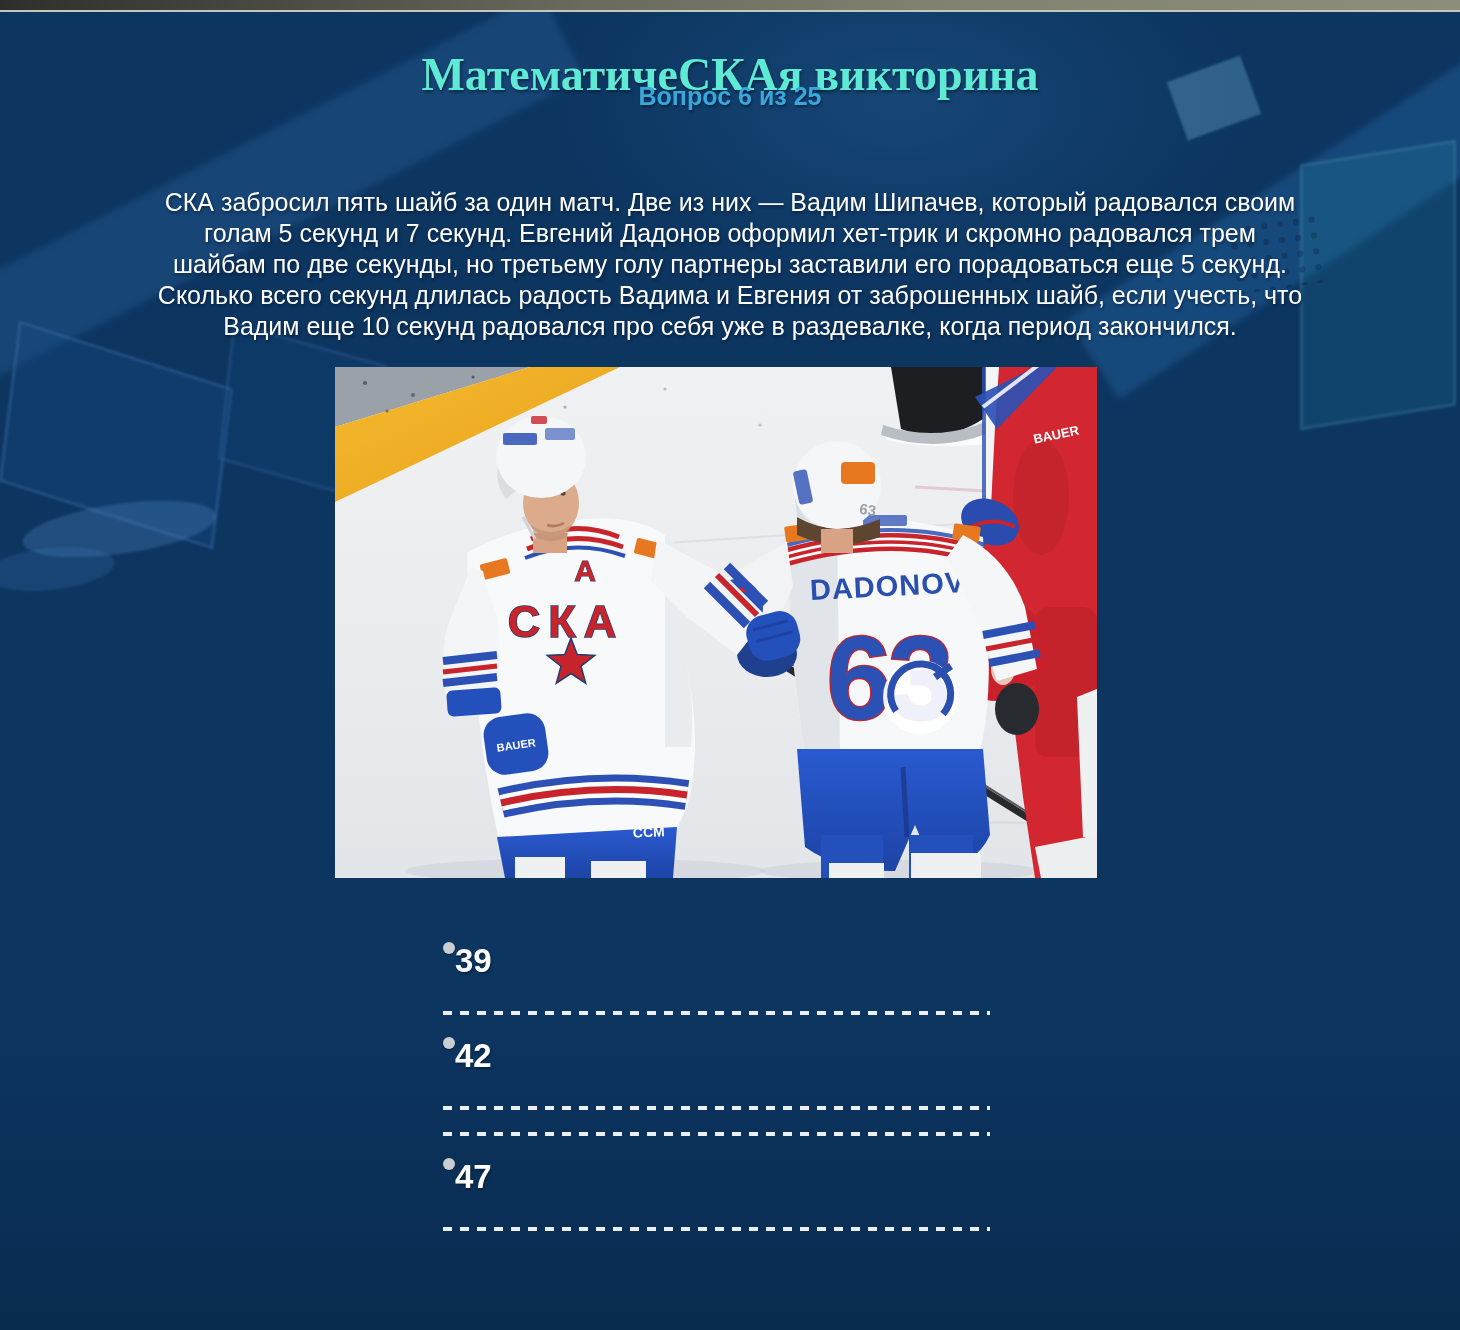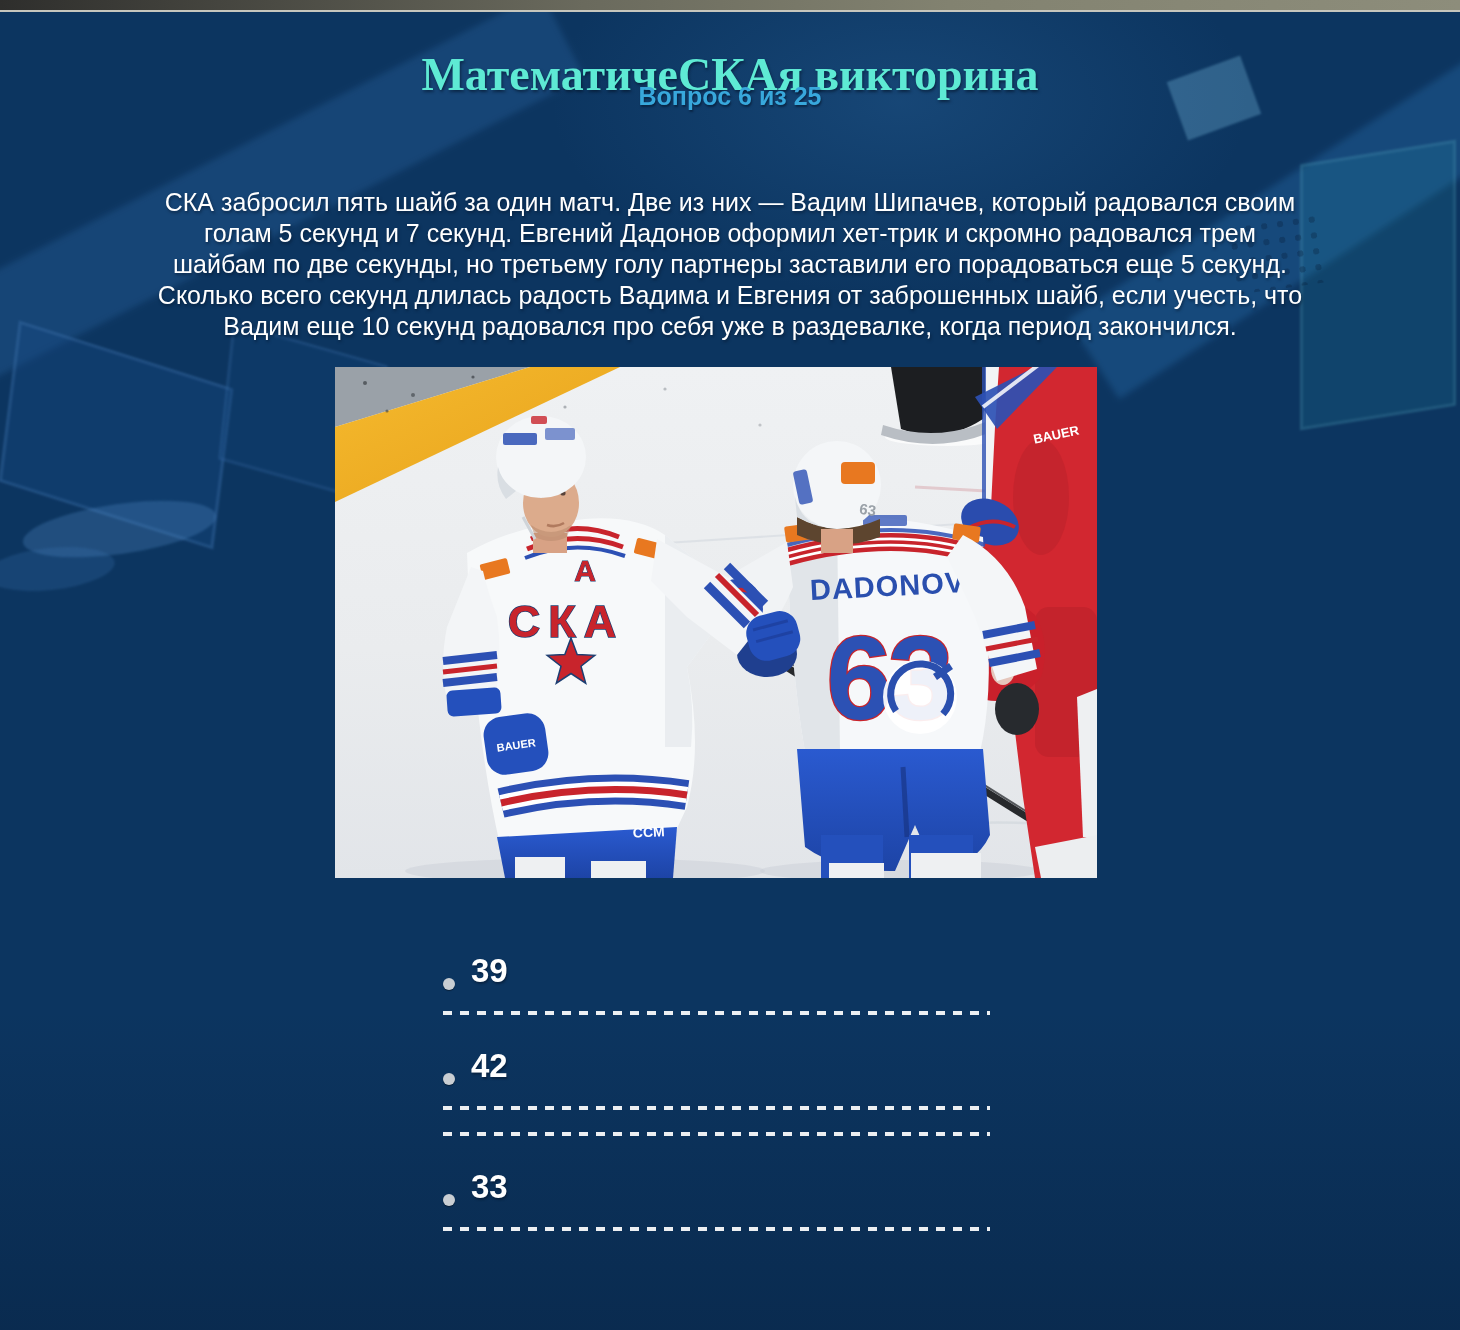--- a/index.html
+++ b/index.html
@@ -53,21 +53,21 @@
     font-size:25px;font-weight:normal;color:#ffffff;line-height:31px;
     text-shadow:1px 2px 3px rgba(5,20,40,.55);
   }
   
   .photo-frame{position:absolute;left:335px;top:367px;width:762px;height:511px;z-index:2;}
   .photo-frame svg{display:block;width:762px;height:511px;}
   svg text{font-family:"Liberation Sans","DejaVu Sans",sans-serif;font-weight:bold;}
 
   
   .answers{position:absolute;left:443px;top:942px;width:547px;z-index:2;}
-  .answer-option{display:flex;align-items:flex-end;gap:16px;height:48px;cursor:pointer;}
+  .answer-option{display:flex;align-items:flex-start;gap:0;height:48px;cursor:pointer;}
   .radio-bullet{width:12px;height:12px;border-radius:50%;background:#c9ced3;flex:0 0 12px;box-shadow:0 1px 1px rgba(0,0,0,.4);}
   .answer-label{font-size:33px;font-weight:bold;color:#ffffff;text-shadow:1px 2px 2px rgba(5,20,40,.5);}
   .dashed-divider{
     height:4px;margin:21px 0 22px 0;
     background:repeating-linear-gradient(90deg,rgba(255,255,255,.92) 0 9px,transparent 9px 17px);
   }
 </style>
 </head>
 <body>
 
@@ -277,16 +277,16 @@
   </div>
   <div class="dashed-divider"></div>
   <div class="answer-option">
     <span class="radio-bullet"></span>
     <span class="answer-label">42</span>
   </div>
   <div class="dashed-divider"></div>
   <div class="dashed-divider"></div>
   <div class="answer-option">
     <span class="radio-bullet"></span>
-    <span class="answer-label">33</span>
+    <span class="answer-label">47</span>
   </div>
   <div class="dashed-divider"></div>
 </div>
 
 </body></html>

